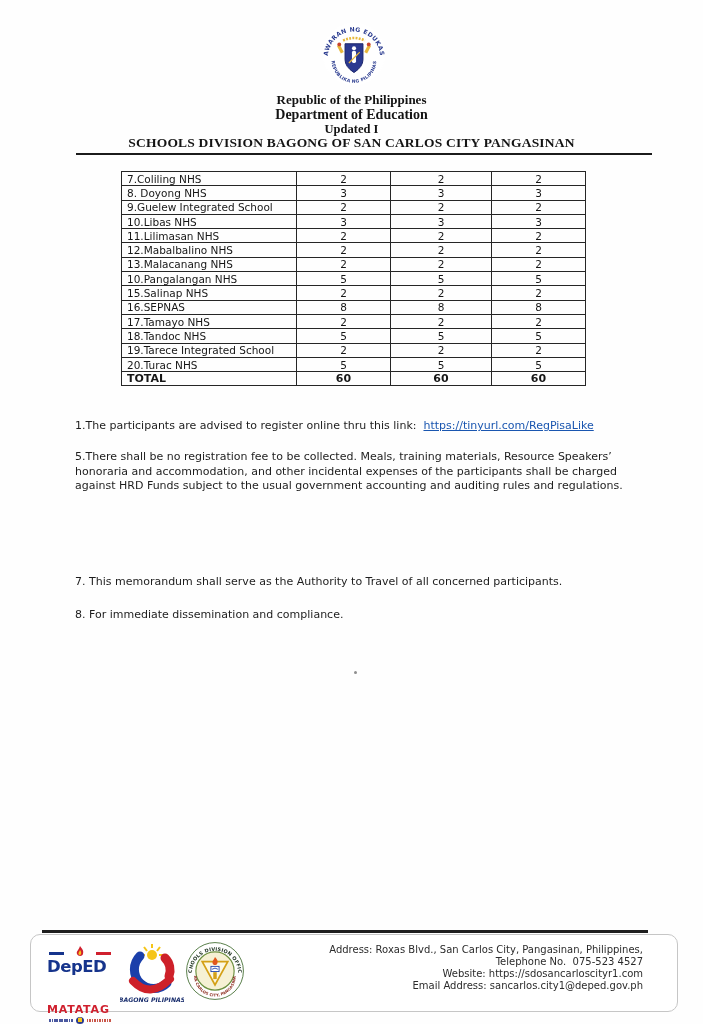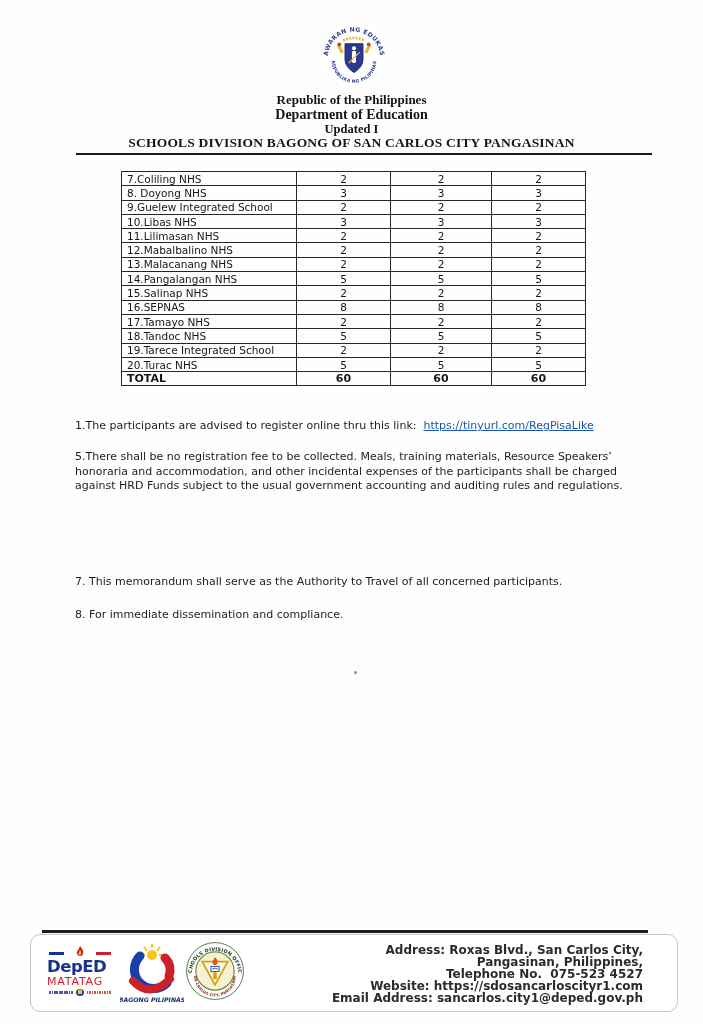--- a/index.html
+++ b/index.html
@@ -49,33 +49,33 @@
                 border:1.5px solid #c6c6c6; border-radius:10px; background:#fff; }
   .footer-rule { position:absolute; left:42px; top:930px; width:606px; height:3px; background:#1e1e1e; }
 
   .deped-logo { position:absolute; left:47px; top:946px; width:66px; text-align:left; }
   .deped-topbits { position:relative; height:12px; }
   .deped-dash { position:absolute; top:6px; width:15px; height:2.5px; }
   .dash-blue { left:2px;  background:#16348c; }
   .dash-red  { right:2px; background:#d0202e; }
   .deped-flame { position:absolute; left:27px; top:0; }
   .deped-name { font-weight:bold; font-size:16.5px; color:#16348c; letter-spacing:-.5px; line-height:17px; }
-  .deped-matatag { font-weight:normal; font-size:11px; color:#d0202e; letter-spacing:.8px; line-height:13px; }
+  .deped-matatag { font-weight:bold; font-size:11px; color:#d0202e; letter-spacing:.8px; line-height:13px;margin-top:28px; }
   .matatag-strip { position:relative; margin-top:1px; height:6px; }
   .strip-bar { position:absolute; top:2px; width:24px; height:3px; opacity:.85;
                background:repeating-linear-gradient(90deg,#2a3b8f 0 1.5px,#fff 1.5px 2.5px); }
   .strip-bar.right { background:repeating-linear-gradient(90deg,#c0392b 0 1.5px,#fff 1.5px 2.5px); }
   .strip-emblem { position:absolute; left:29px; top:0; width:8px; height:7px; border-radius:50%;
                   background:radial-gradient(circle at 50% 40%, #f5c518 0 40%, #2a3b8f 41% 100%); }
 
   .bagong-logo { position:absolute; left:120px; top:943px; width:64px; }
   .sdo-seal { position:absolute; left:186px; top:940px; width:58px; height:62px; }
 
   .addr-block { position:absolute; left:300px; top:944px; width:343px; text-align:right; }
-  .addr-line { font-size:12px; font-weight:bold; color:#2b2b2b; line-height:12px; white-space:pre-wrap; }
+  .addr-line { font-size:10px; font-weight:normal; color:#2b2b2b; line-height:12px; white-space:pre-wrap; }
 </style>
 </head>
 <body>
 
 <div class="page">
 
   <div class="seal-wrap">
     <svg viewBox="0 0 100 100" width="64" height="64">
       <defs>
         <path id="arcTop" d="M 9,56 A 41,41 0 1 1 91,56" fill="none"></path>
@@ -151,21 +151,21 @@
           <td class="c-num">2</td>
           <td class="c-num">2</td>
         </tr>
         <tr>
           <td class="c-name">13.Malacanang NHS</td>
           <td class="c-num">2</td>
           <td class="c-num">2</td>
           <td class="c-num">2</td>
         </tr>
         <tr>
-          <td class="c-name">14.Pangalangan NHS</td>
+          <td class="c-name">10.Pangalangan NHS</td>
           <td class="c-num">5</td>
           <td class="c-num">5</td>
           <td class="c-num">5</td>
         </tr>
         <tr>
           <td class="c-name">15.Salinap NHS</td>
           <td class="c-num">2</td>
           <td class="c-num">2</td>
           <td class="c-num">2</td>
         </tr>

